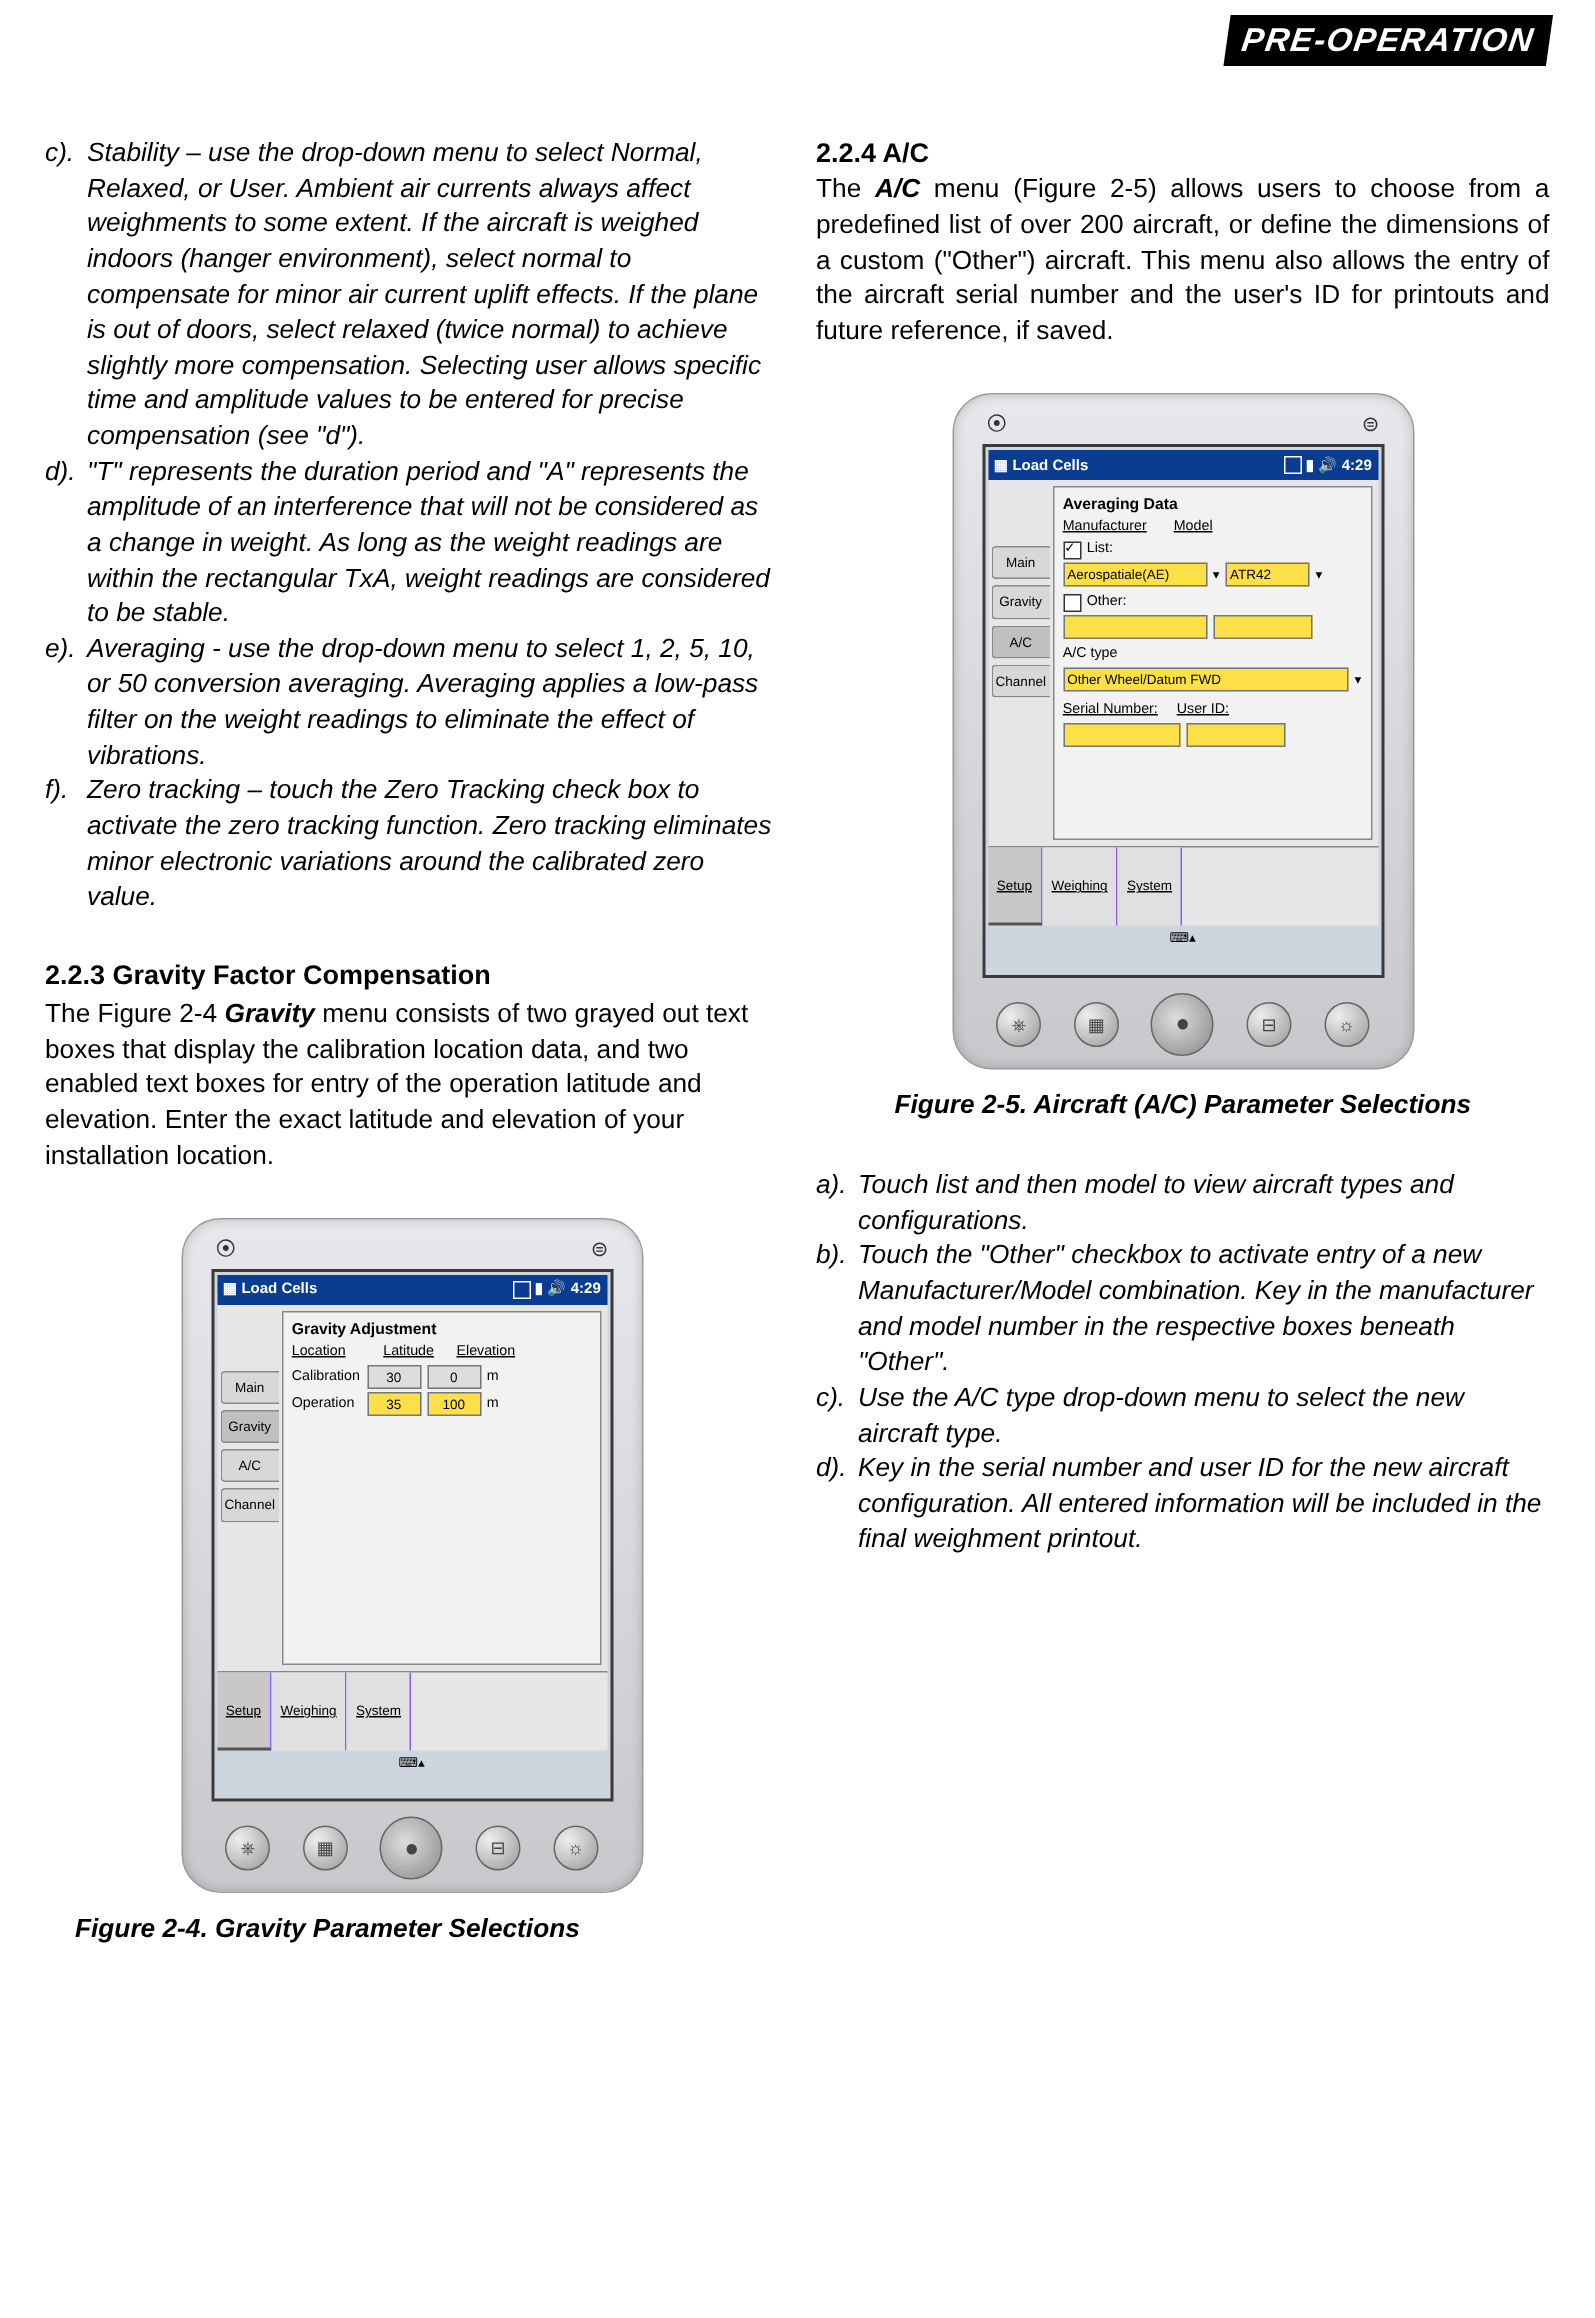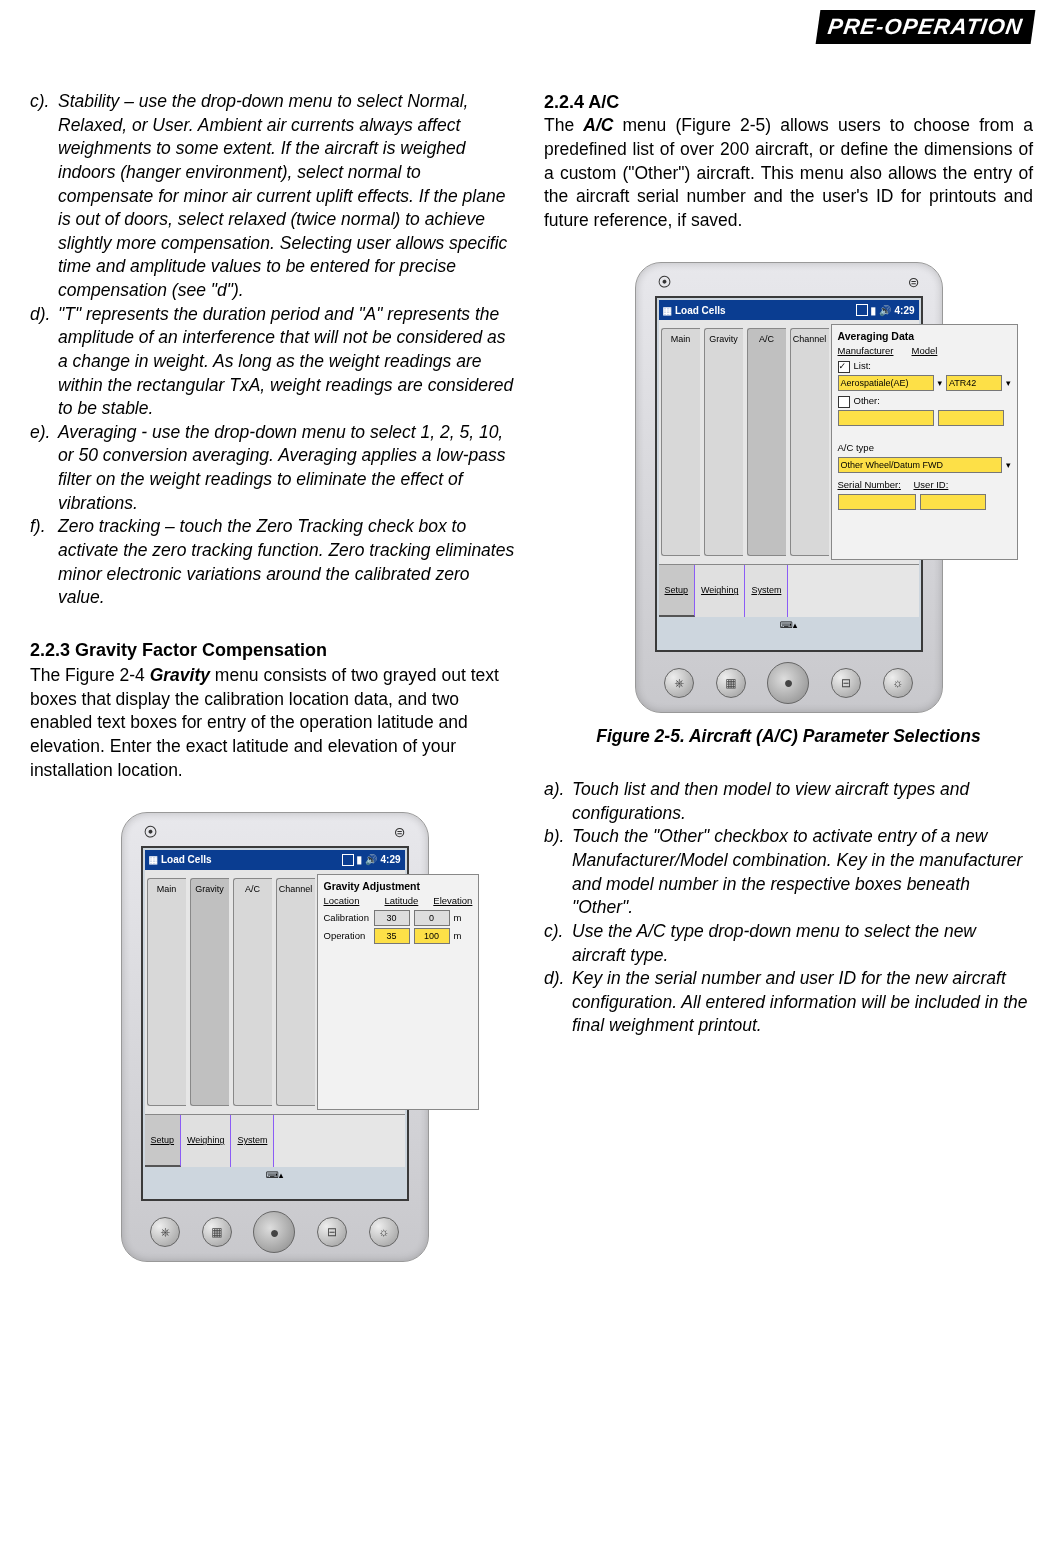--- a/index.html
+++ b/index.html
@@ -120,23 +120,24 @@
   }
   .pda .titlebar .left { display: flex; align-items: center; gap: 3px; }
   .pda .titlebar .right { display: flex; align-items: center; gap: 3px; }
   .pda .titlebar .sq { width: 10px; height: 10px; border: 1px solid #fff; display: inline-block; }
   .pda .body {
     display: flex;
     background: #e6e6e6;
   }
   .pda .sidetabs {
     display: flex;
-    flex-direction: row;
+    flex-direction: column;
     gap: 4px;
     padding: 8px 2px 8px 2px;
+    margin-top: 36px;
   }
   .pda .tab {
     width: 36px;
     background: #d8d8d8;
     border: 1px solid #888;
     border-right: none;
     font-size: 9px;
     text-align: center;
     padding: 4px 1px;
     border-radius: 3px 0 0 3px;
@@ -299,20 +300,21 @@
           <div class="hwbuttons">
             <div class="hbtn">⎈</div>
             <div class="hbtn">▦</div>
             <div class="hbtn dpad">●</div>
             <div class="hbtn">⊟</div>
             <div class="hbtn">☼</div>
           </div>
         </div>
       </div>
 
+      <div class="fig-caption left">Figure 2-4. Gravity Parameter Selections</div>
     </div>
 
     <div class="col">
       <div class="bold" style="font-size:18px">2.2.4 A/C</div>
       <div style="text-align:justify">
         <span>The </span><span class="bolditalic">A/C</span><span> menu (Figure 2-5) allows users to choose from a predefined list of over 200 aircraft, or define the dimensions of a custom ("Other") aircraft. This menu also allows the entry of the aircraft serial number and the user's ID for printouts and future reference, if saved.</span>
       </div>
 
       <div class="figure">
         <div class="pda">
@@ -358,21 +360,21 @@
                   <span style="font-size:9px">▾</span>
                 </div>
                 <div class="row" style="margin-top:4px">
                   <span class="cb"></span>
                   <span class="label">Other:</span>
                 </div>
                 <div class="row">
                   <span class="input" style="flex:0 0 90px"></span>
                   <span class="input" style="flex:0 0 60px"></span>
                 </div>
-                <div class="row" style="margin-top:16px">
+                <div class="row" style="margin-top:4px">
                     <span class="label">A/C type</span>
                   </div>
                 <div class="row">
                   <span class="input">Other Wheel/Datum FWD</span>
                   <span style="font-size:9px">▾</span>
                 </div>
                 <div class="row" style="margin-top:6px">
                   <span class="label underline" style="width:72px">Serial Number:</span>
                   <span class="label underline">User ID:</span>
                 </div>

